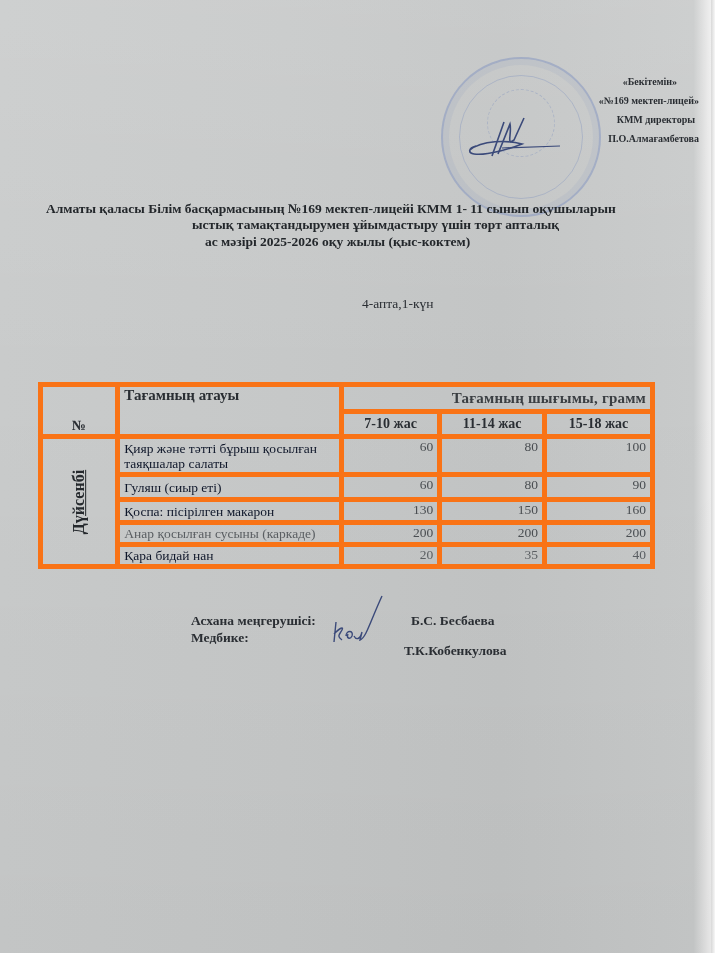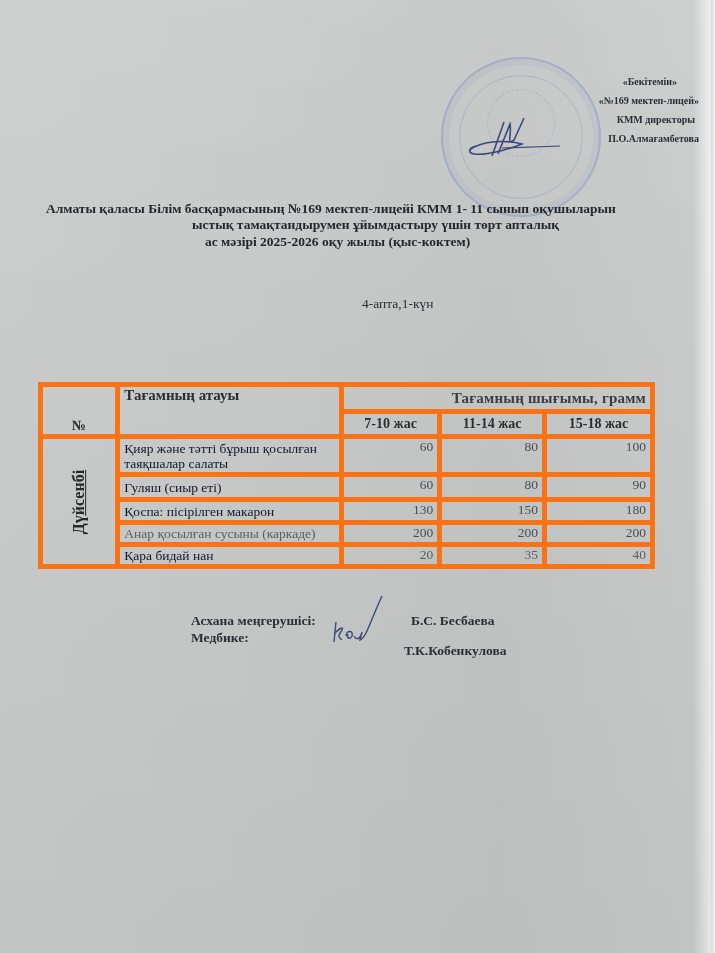--- a/index.html
+++ b/index.html
@@ -238,21 +238,21 @@
   <tr class="r2">
     <td class="dish">Гуляш (сиыр еті)</td>
     <td class="val">60</td>
     <td class="val">80</td>
     <td class="val">90</td>
   </tr>
   <tr class="r3">
     <td class="dish">Қоспа:  пісірілген макарон</td>
     <td class="val">130</td>
     <td class="val">150</td>
-    <td class="val">180</td>
+    <td class="val">160</td>
   </tr>
   <tr class="r4">
     <td class="dish">Анар қосылған сусыны (каркаде)</td>
     <td class="val">200</td>
     <td class="val">200</td>
     <td class="val">200</td>
   </tr>
   <tr class="r5">
     <td class="dish">Қара бидай нан</td>
     <td class="val">20</td>

